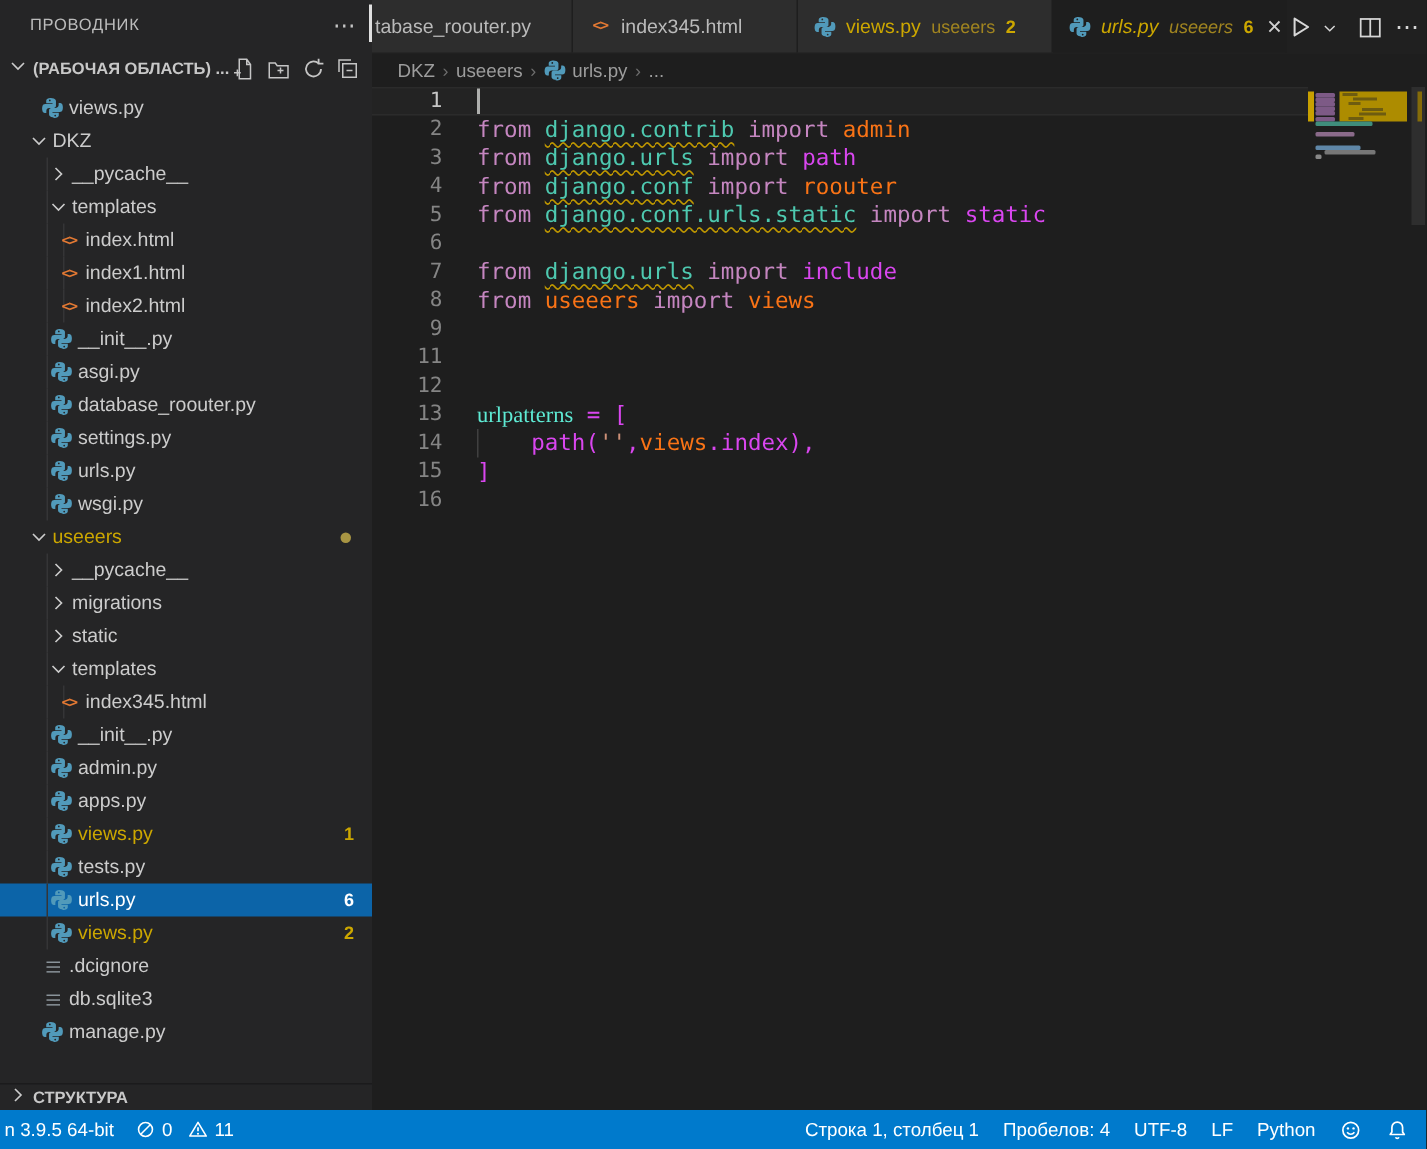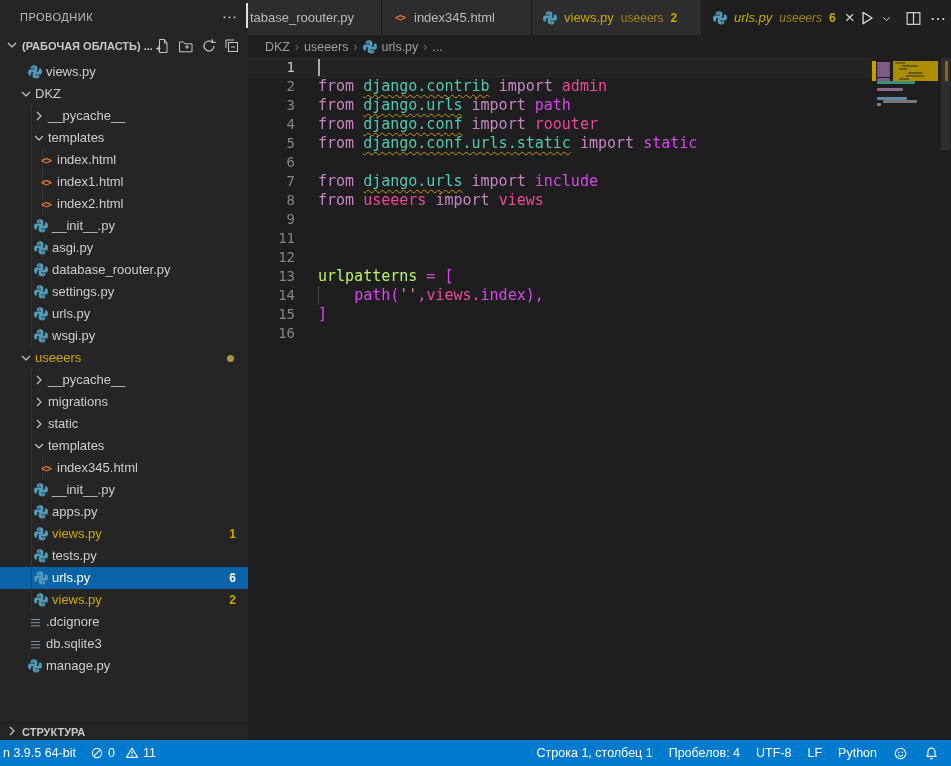--- a/index.html
+++ b/index.html
@@ -65,21 +65,21 @@
 
   
   .editor { position:absolute; left:248px; top:58px; right:0; bottom:26px; background:#1e1e1e; overflow:hidden; }
   .lines { position:absolute; left:0; top:0; right:79px; }
   .line { position:relative; height:19px; font-family:"DejaVu Sans Mono", monospace; font-size:15px; line-height:19px; white-space:pre; }
   .line .ln { position:absolute; left:0; width:47px; text-align:right; color:#858585; font-size:14px; }
   .line.current .ln { color:#c6c6c6; }
   .line .code { position:absolute; left:70px; top:0; }
   .line.current { background:#232323; box-shadow:inset 0 1px 0 #2b2b2b, inset 0 -1px 0 #2b2b2b; }
   .cursor { display:inline-block; width:2px; height:17px; background:#aeafad; vertical-align:text-bottom; }
-  .tk-k { color:#c586c0; } .tk-m { color:#ec4899; } .tk-v { color:#bef264; }
+  .tk-k { color:#c586c0; } .tk-m { color:#f97316; } .tk-v { color:#5eead4;font-family:Liberation Serif, serif; }
   .tk-s { color:#ce9178; } .tk-p { color:#d946ef; }
   .tk-w { color:#4ec9b0; text-decoration:underline; text-decoration-style:wavy;
           text-decoration-color:#bf9700; text-decoration-thickness:1px; text-underline-offset:3px; text-decoration-skip-ink:none; }
   .iguide { position:absolute; left:70px; top:0; width:1px; height:19px; background:#404040; }
 
   
   .minimap { position:absolute; top:0; right:11px; width:68px; height:100%; cursor:pointer; }
   .mm-bar { position:absolute; height:3px; border-radius:1px; }
   .mm-warn-strip { position:absolute; left:0; top:3px; width:4px; height:20px; background:#c8a000; }
   .mm-warn-block { position:absolute; left:21px; top:3px; width:45px; height:20px; background:#ad8c00; }
@@ -300,20 +300,30 @@
         </div>
         <div class="row">
           <i class="iguide" style="left:31px"></i>
           <span class="ficon" style="left:33px">
             <svg width="16" height="16" viewBox="0 0 16 16" xmlns="http://www.w3.org/2000/svg">
               <path fill="#519aba" d="M7.9 1.3c-1.1 0-2.1.1-2.9.33-.9.27-1.2.85-1.2 1.67v1.5h4.2v.6H3.1c-.85 0-1.6.5-1.83 1.5-.26 1.1-.26 1.85 0 3 .2.87.72 1.5 1.57 1.5h1.05V9.97c0-1 .85-1.9 1.83-1.9h3.15c.8 0 1.43-.67 1.43-1.5V3.3c0-.8-.67-1.4-1.43-1.67-.53-.17-1.37-.33-2-.33zM6.2 2.4a.58.58 0 1 1 0 1.17.58.58 0 0 1 0-1.17z"></path>
               <path fill="#519aba" d="M8.1 14.7c1.1 0 2.1-.1 2.9-.33.9-.27 1.2-.85 1.2-1.67v-1.5H8v-.6h4.9c.85 0 1.6-.5 1.83-1.5.26-1.1.26-1.85 0-3-.2-.87-.72-1.5-1.57-1.5h-1.05v1.43c0 1-.85 1.9-1.83 1.9H7.13c-.8 0-1.43.67-1.43 1.5v2.87c0 .8.67 1.4 1.43 1.67.53.17 1.37.33 2 .33zm1.7-1.1a.58.58 0 1 1 0-1.17.58.58 0 0 1 0 1.17z"></path>
             </svg>
           </span>
           <span class="lbl" style="left:52px">__init__.py</span>
+        </div>
+        <div class="row">
+          <i class="iguide" style="left:31px"></i>
+          <span class="ficon" style="left:33px">
+            <svg width="16" height="16" viewBox="0 0 16 16" xmlns="http://www.w3.org/2000/svg">
+              <path fill="#519aba" d="M7.9 1.3c-1.1 0-2.1.1-2.9.33-.9.27-1.2.85-1.2 1.67v1.5h4.2v.6H3.1c-.85 0-1.6.5-1.83 1.5-.26 1.1-.26 1.85 0 3 .2.87.72 1.5 1.57 1.5h1.05V9.97c0-1 .85-1.9 1.83-1.9h3.15c.8 0 1.43-.67 1.43-1.5V3.3c0-.8-.67-1.4-1.43-1.67-.53-.17-1.37-.33-2-.33zM6.2 2.4a.58.58 0 1 1 0 1.17.58.58 0 0 1 0-1.17z"></path>
+              <path fill="#519aba" d="M8.1 14.7c1.1 0 2.1-.1 2.9-.33.9-.27 1.2-.85 1.2-1.67v-1.5H8v-.6h4.9c.85 0 1.6-.5 1.83-1.5.26-1.1.26-1.85 0-3-.2-.87-.72-1.5-1.57-1.5h-1.05v1.43c0 1-.85 1.9-1.83 1.9H7.13c-.8 0-1.43.67-1.43 1.5v2.87c0 .8.67 1.4 1.43 1.67.53.17 1.37.33 2 .33zm1.7-1.1a.58.58 0 1 1 0-1.17.58.58 0 0 1 0 1.17z"></path>
+            </svg>
+          </span>
+          <span class="lbl" style="left:52px">admin.py</span>
         </div>
         <div class="row">
           <i class="iguide" style="left:31px"></i>
           <span class="ficon" style="left:33px">
             <svg width="16" height="16" viewBox="0 0 16 16" xmlns="http://www.w3.org/2000/svg">
               <path fill="#519aba" d="M7.9 1.3c-1.1 0-2.1.1-2.9.33-.9.27-1.2.85-1.2 1.67v1.5h4.2v.6H3.1c-.85 0-1.6.5-1.83 1.5-.26 1.1-.26 1.85 0 3 .2.87.72 1.5 1.57 1.5h1.05V9.97c0-1 .85-1.9 1.83-1.9h3.15c.8 0 1.43-.67 1.43-1.5V3.3c0-.8-.67-1.4-1.43-1.67-.53-.17-1.37-.33-2-.33zM6.2 2.4a.58.58 0 1 1 0 1.17.58.58 0 0 1 0-1.17z"></path>
               <path fill="#519aba" d="M8.1 14.7c1.1 0 2.1-.1 2.9-.33.9-.27 1.2-.85 1.2-1.67v-1.5H8v-.6h4.9c.85 0 1.6-.5 1.83-1.5.26-1.1.26-1.85 0-3-.2-.87-.72-1.5-1.57-1.5h-1.05v1.43c0 1-.85 1.9-1.83 1.9H7.13c-.8 0-1.43.67-1.43 1.5v2.87c0 .8.67 1.4 1.43 1.67.53.17 1.37.33 2 .33zm1.7-1.1a.58.58 0 1 1 0-1.17.58.58 0 0 1 0 1.17z"></path>
             </svg>
           </span>
           <span class="lbl" style="left:52px">apps.py</span>

